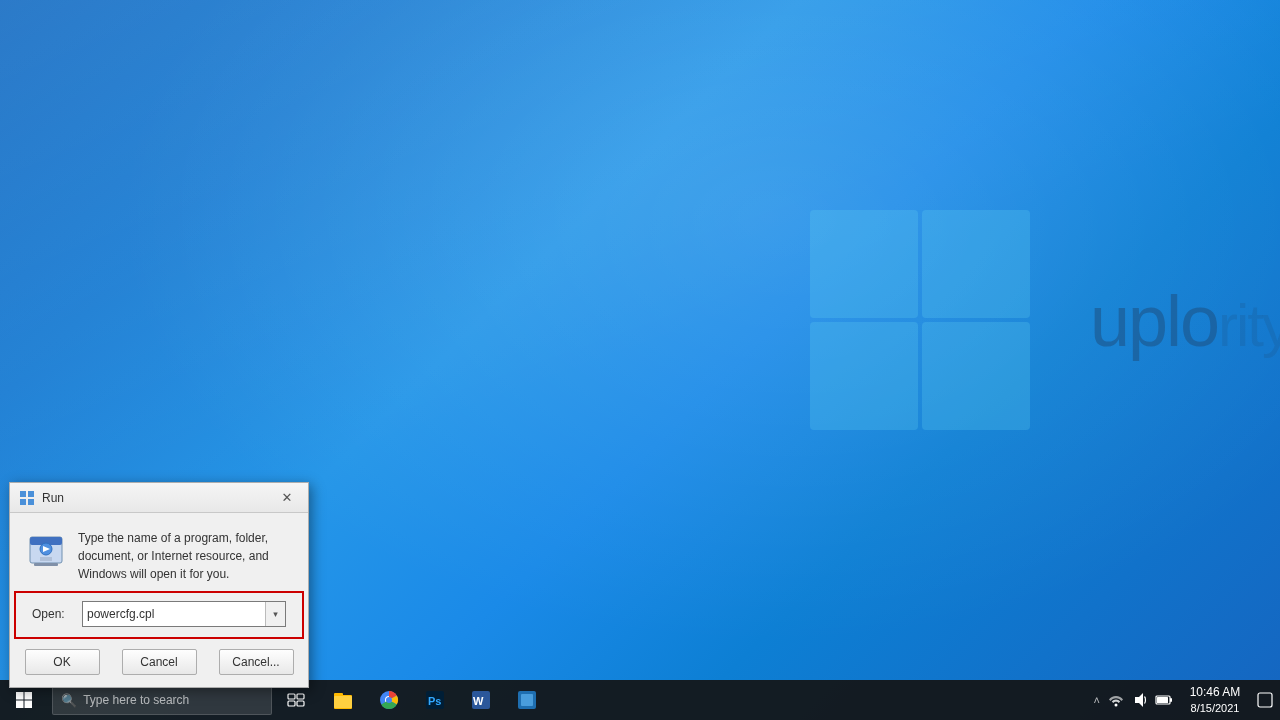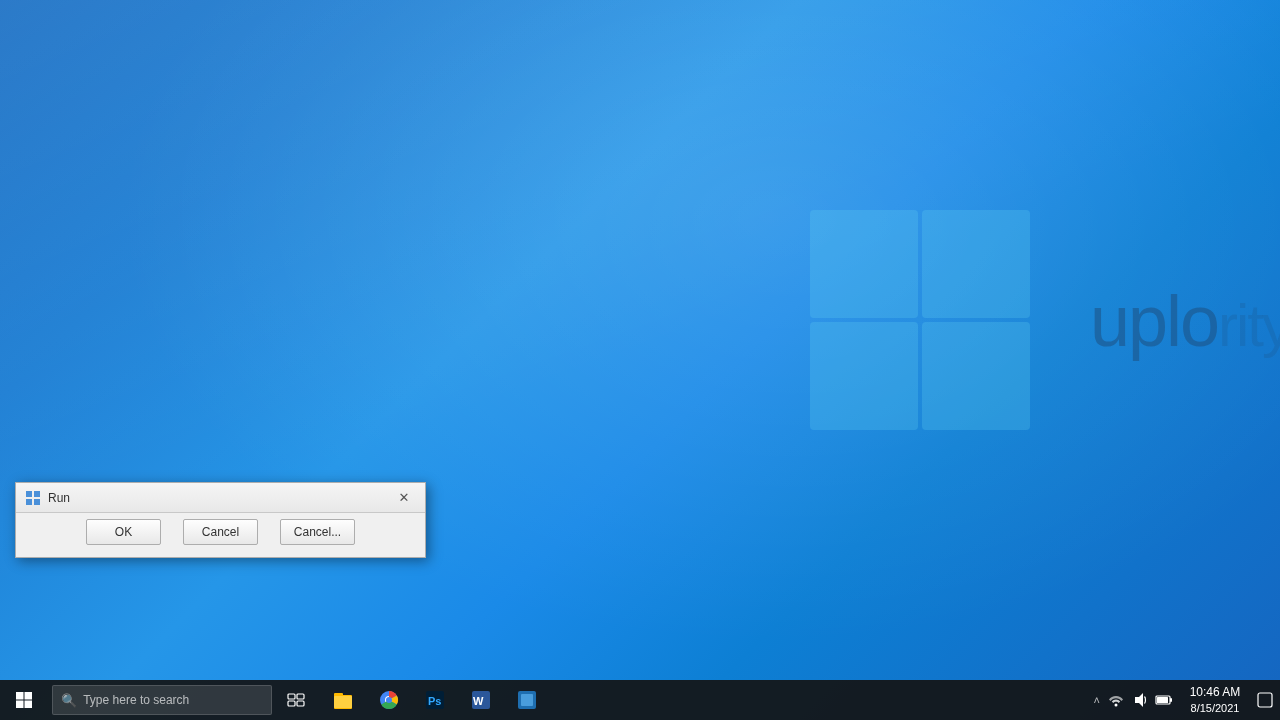--- a/index.html
+++ b/index.html
@@ -197,23 +197,23 @@
       display: flex;
       align-items: center;
       justify-content: center;
       cursor: pointer;
       color: rgba(255,255,255,0.85);
     }
 
     
     #run-dialog {
       position: absolute;
-      left: 15px;
+      left: 9px;
       top: 482px;
-      width: 411px;
+      width: 300px;
       background: #f0f0f0;
       border: 1px solid #adadad;
       box-shadow: 3px 3px 12px rgba(0,0,0,0.4);
       z-index: 200;
       font-family: 'Segoe UI', Arial, sans-serif;
     }
 
     .dialog-titlebar {
       background: linear-gradient(to bottom, #f5f5f5, #e8e8e8);
       height: 30px;
@@ -371,21 +371,42 @@
           <rect x="1" y="1" width="6" height="6" fill="#4a90d9"></rect>
           <rect x="9" y="1" width="6" height="6" fill="#4a90d9"></rect>
           <rect x="1" y="9" width="6" height="6" fill="#4a90d9"></rect>
           <rect x="9" y="9" width="6" height="6" fill="#4a90d9"></rect>
         </svg>
       </div>
       <span class="dialog-title-text">Run</span>
       <div class="dialog-close-btn">✕</div>
     </div>
 
-
+    <div class="dialog-body">
+      <div class="run-icon-container">
+        
+        <svg class="run-icon" viewBox="0 0 40 40" xmlns="http://www.w3.org/2000/svg">
+          <rect x="4" y="6" width="32" height="26" rx="2" fill="#c8d8f0" stroke="#7090b0" stroke-width="1"></rect>
+          <rect x="4" y="6" width="32" height="8" rx="2" fill="#4070c0"></rect>
+          <rect x="14" y="26" width="12" height="4" fill="#b0c0d8"></rect>
+          <rect x="8" y="32" width="24" height="3" rx="1" fill="#8090a8"></rect>
+          <circle cx="20" cy="18" r="6" fill="#5090e0" stroke="#3070c0" stroke-width="1"></circle>
+          <polygon points="17,15 17,21 24,18" fill="white"></polygon>
+        </svg>
+      </div>
+      <div class="dialog-text">Type the name of a program, folder, document, or Internet resource, and Windows will open it for you.</div>
+    </div>
+
+    <div class="dialog-input-row">
+      <label class="open-label">Open:</label>
+      <div class="open-input-wrapper">
+        <input class="open-input" type="text" value="powercfg.cpl" style="">
+        <button class="open-dropdown-btn">▾</button>
+      </div>
+    </div>
 
     <div class="dialog-buttons">
       <button class="dialog-btn">OK</button>
       <button class="dialog-btn">Cancel</button>
       <button class="dialog-btn">Cancel...</button>
     </div>
   </div>
 
   <div id="taskbar">
 

